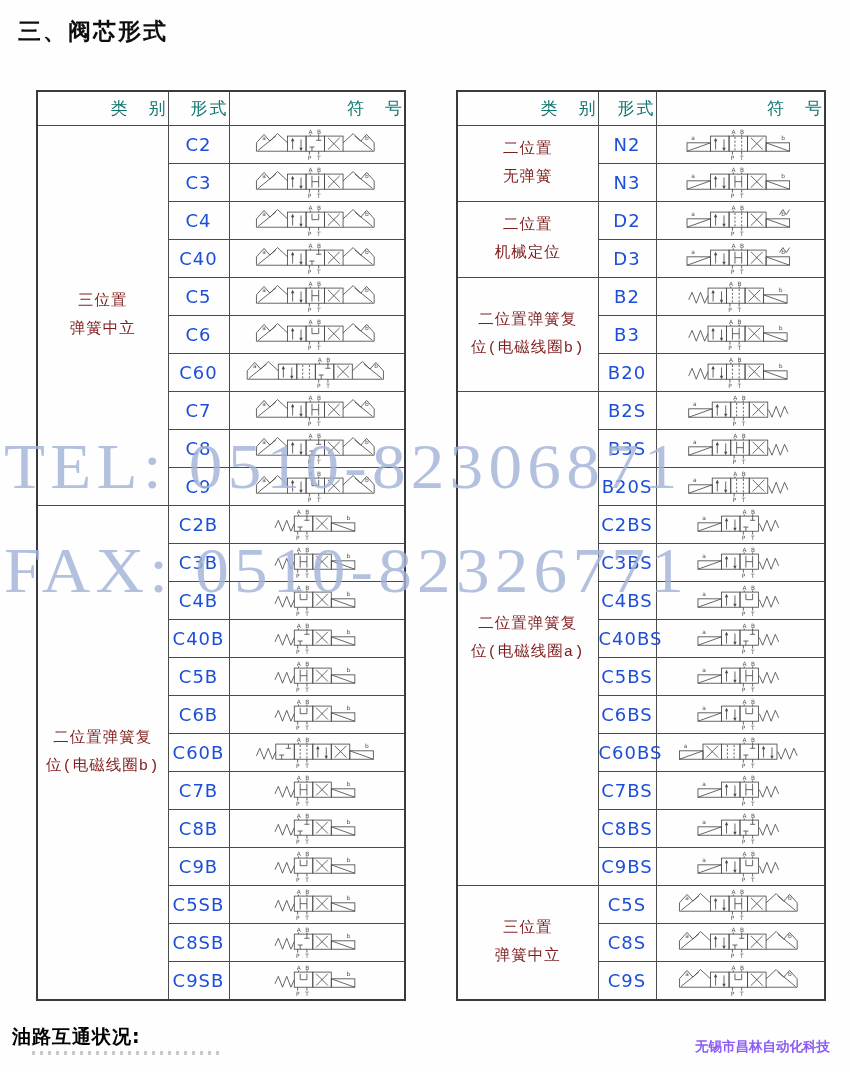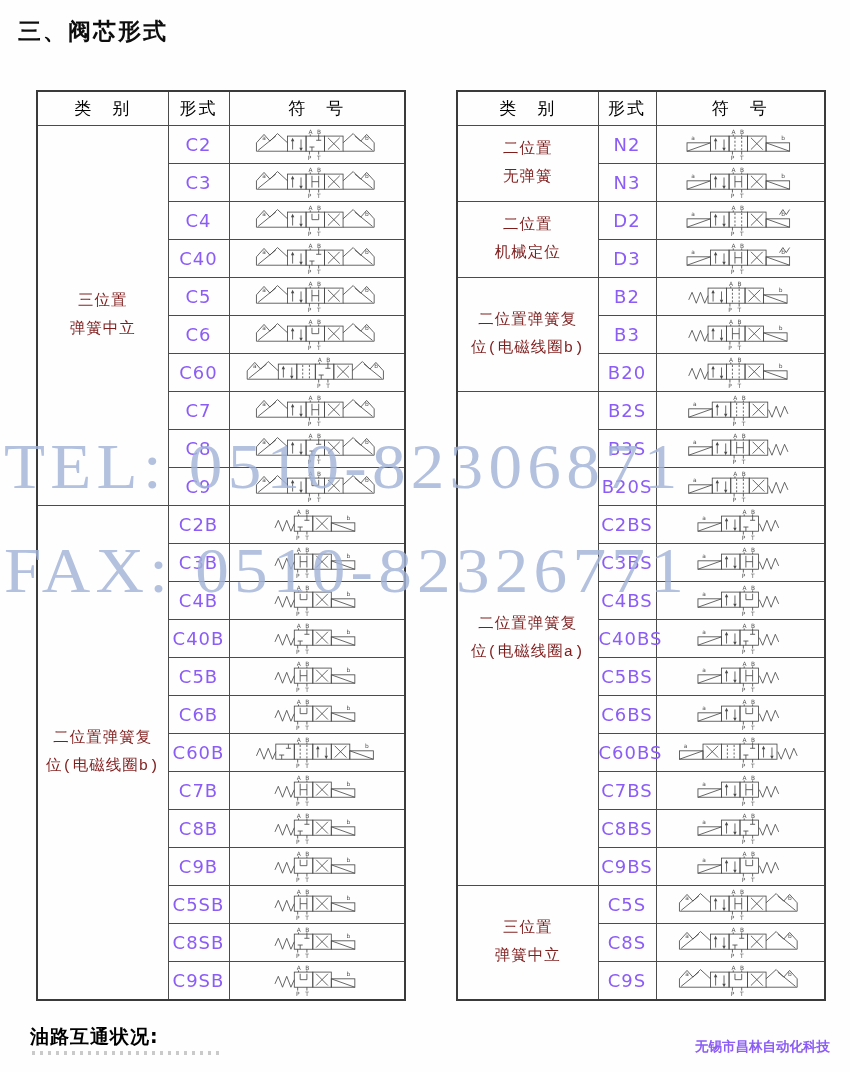--- a/index.html
+++ b/index.html
@@ -5,34 +5,34 @@
   html,body{margin:0;padding:0;}
   body{width:850px;height:1072px;position:relative;background:#fefefe;
        font-family:"DejaVu Sans", sans-serif;overflow:hidden;}
   .title{position:absolute;left:10px;top:8px;font-size:23px;font-weight:bold;
          color:#0d0d0d;letter-spacing:2px;margin:8px;}
   table.valve{position:absolute;border-collapse:collapse;table-layout:fixed;
               border:2px solid #3a3a3a;background:transparent;z-index:1;}
   #t0{left:36px;top:90px;width:368px;}
   #t1{left:456px;top:90px;width:368px;}
   th,td{border:1px solid #4b4b4b;padding:0;}
-  th{height:33px;font-size:17px;font-weight:normal;color:#000000;
-     letter-spacing:2px;text-align:center;margin-left:6px;}
+  th{height:33px;font-size:17px;font-weight:normal;color:#0f766e;
+     letter-spacing:2px;text-align:right;margin-left:6px;}
   tr.datarow{height:36.8px;}
   td.cat{font-size:15.5px;color:#7f1d1d;text-align:center;white-space:pre-line;
          line-height:1.75;letter-spacing:1px;font-family:Liberation Mono, monospace;}
-  td.code{font-size:18px;color:#8b5cf6;text-align:center;letter-spacing:1px;}
+  td.code{font-size:18px;color:#1d4ed8;text-align:center;letter-spacing:1px;}
   td.sym{text-align:center;vertical-align:middle;}
   td.sym svg{display:inline-block;vertical-align:middle;height:37px;}
   .wm{position:absolute;left:4px;width:846px;color:#a3b4d9;opacity:.82;
       font-family:"Liberation Serif", serif;font-size:64px;letter-spacing:5px;
       white-space:nowrap;z-index:5;pointer-events:none;transform-origin:left top;
       transform:scaleX(1.05);}
   .wm1{top:430px;} .wm2{top:534px;}
-  .foot-l{position:absolute;left:30px;top:1024px;font-size:19px;font-weight:bold;
+  .foot-l{position:absolute;left:12px;top:1024px;font-size:19px;font-weight:bold;
           color:#000;letter-spacing:1px;}
   .foot-r{position:absolute;right:20px;top:1038px;font-size:13.5px;
           font-weight:bold;color:#8b5cf6;}
   .cut{position:absolute;left:32px;top:1051px;width:190px;height:4px;opacity:.45;
        background:repeating-linear-gradient(90deg,#8a8a8a 0 3px,transparent 3px 8px);}
 </style>
 </head>
 <body>
 
 <h1 class="title">三、阀芯形式</h1>

